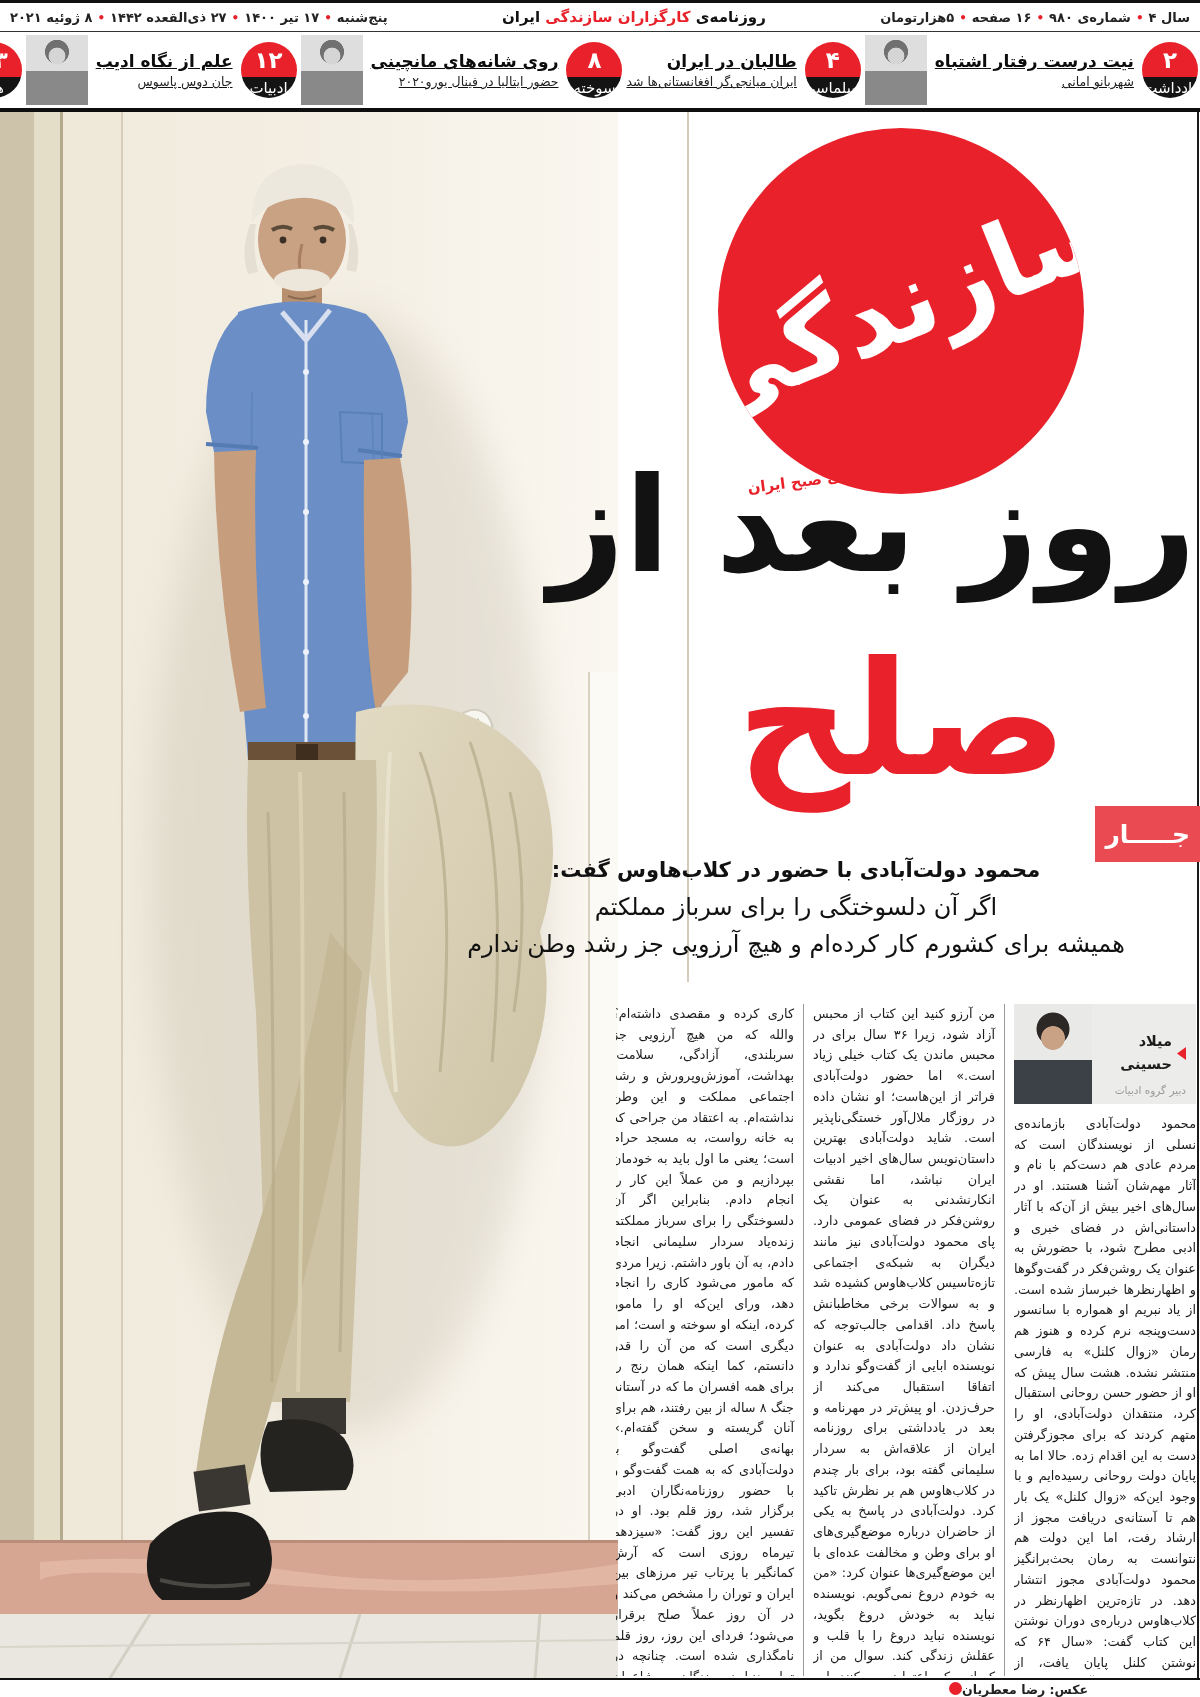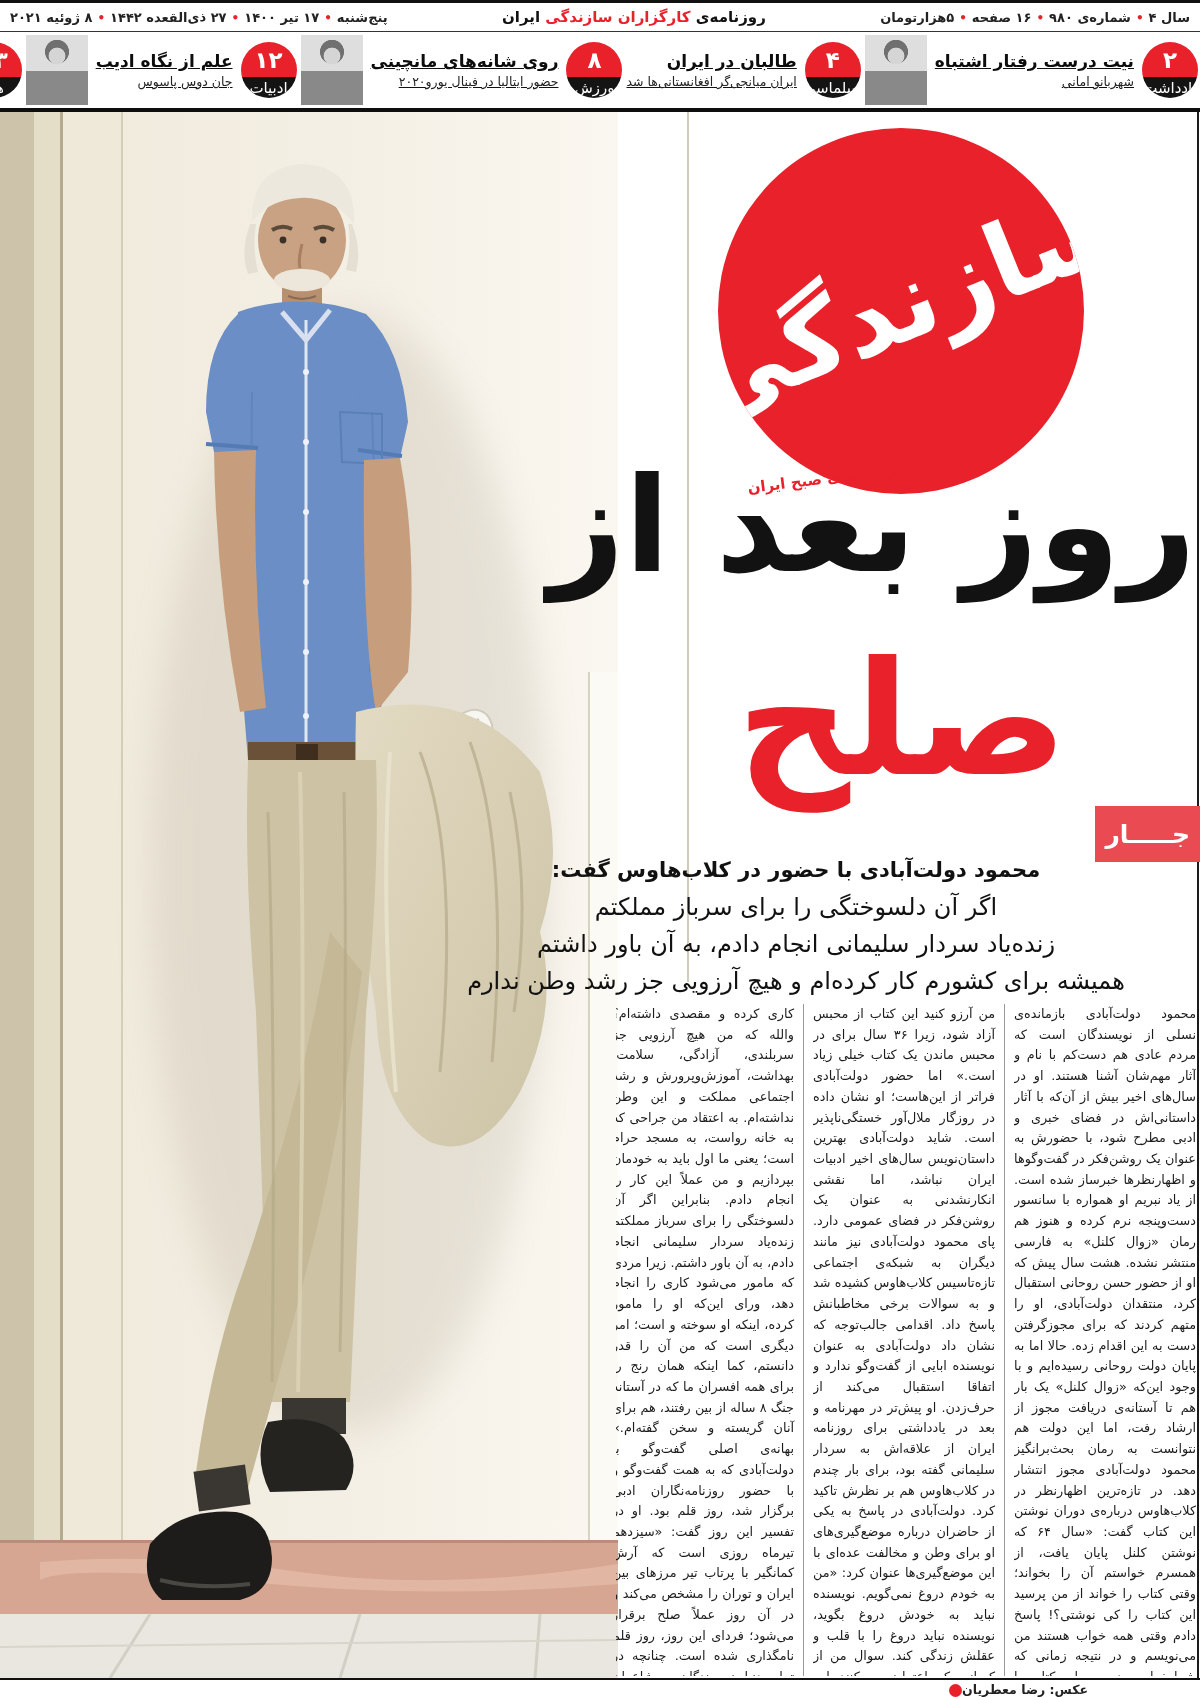--- a/index.html
+++ b/index.html
@@ -73,21 +73,21 @@
   .marker{width:9px;height:13px;background:#e8212b;flex:0 0 auto;
     clip-path:polygon(100% 0,100% 100%,0 50%);}
   .byline-role{font-size:10.5px;color:#9a9a98;margin-top:5px;}
   .byline-photo{width:78px;height:100px;flex:0 0 auto;
     background:
       radial-gradient(circle at 50% 34%, #c9a184 15%, rgba(0,0,0,0) 16%),
       radial-gradient(circle at 50% 25%, #2c2826 19%, rgba(0,0,0,0) 20%),
       linear-gradient(180deg,#e9e9e7 56%, #3c4148 56%);}
   
   .rule-bottom{position:absolute;top:1678px;left:0;width:1200px;height:2px;background:#111;}
-  .credit{position:absolute;top:1682px;right:112px;display:flex;align-items:flex-end;}
+  .credit{position:absolute;top:1682px;right:112px;display:flex;align-items:flex-start;}
   .credit-dot{width:13px;height:13px;border-radius:50%;background:#e8212b;}
   .credit-text{font-size:12.5px;font-weight:bold;color:#222;}
 </style>
 </head>
 <body>
 
 <div class="rule-top"></div>
 <div class="topbar">
   <div class="seg"><span>سال ۴</span><span class="dot">•</span><span>شماره‌ی ۹۸۰</span><span class="dot">•</span><span>۱۶ صفحه</span><span class="dot">•</span><span>۵هزارتومان</span></div>
   <div class="masthead-center">
@@ -117,21 +117,21 @@
       <div class="badge-sec">دیپلماسی</div>
     </div>
     <div class="t-text">
       <span class="t-title">طالبان در ایران</span>
       <span class="t-sub">ایران میانجی‌گر افغانستانی‌ها شد</span>
     </div>
   </div>
   <div class="teaser">
     <div class="badge">
       <div class="badge-num">۸</div>
-      <div class="badge-sec">ورزش</div>
+      <div class="badge-sec">سوخته</div>
     </div>
     <div class="t-text">
       <span class="t-title">روی شانه‌های مانچینی</span>
       <span class="t-sub">حضور ایتالیا در فینال یورو۲۰۲۰</span>
     </div>
     <div class="t-photo"></div>
   </div>
   <div class="teaser">
     <div class="badge">
       <div class="badge-num">۱۲</div>
@@ -258,26 +258,35 @@
 </div>
 <div class="logo-tag">روزنامه‌ی صبح ایران</div>
 
 <div class="headline-black">روز بعد از</div>
 <div class="headline-red">صلح</div>
 <div class="section-tab">جـــــار</div>
 
 <div class="subheads">
   <div class="s1">محمود دولت‌آبادی با حضور در کلاب‌هاوس گفت:</div>
   <div class="s2">اگر آن دلسوختگی را برای سرباز مملکتم</div>
-  <div class="s2">زنده‌یاد سردار سلیمانی انجام دادم، به آن باور داشتم</div>
   <div class="s2">همیشه برای کشورم کار کرده‌ام و هیچ آرزویی جز رشد وطن ندارم</div>
 </div>
 
 <div class="article">
   <div class="col">
+    <div class="byline">
+      <div class="byline-text">
+        <div class="byline-name">
+          <span class="marker"></span>
+          <span>میلاد حسینی</span>
+        </div>
+        <div class="byline-role">دبیر گروه ادبیات</div>
+      </div>
+      <div class="byline-photo"></div>
+    </div>
     <span>محمود دولت‌آبادی بازمانده‌ی نسلی از نویسندگان است که مردم عادی هم دست‌کم با نام و آثار مهم‌شان آشنا هستند. او در سال‌های اخیر بیش از آن‌که با آثار داستانی‌اش در فضای خبری و ادبی مطرح شود، با حضورش به عنوان یک روشن‌فکر در گفت‌وگوها و اظهارنظرها خبرساز شده است. از یاد نبریم او همواره با سانسور دست‌وپنجه نرم کرده و هنوز هم رمان «زوال کلنل» به فارسی منتشر نشده. هشت سال پیش که او از حضور حسن روحانی استقبال کرد، منتقدان دولت‌آبادی، او را متهم کردند که برای مجوزگرفتن دست به این اقدام زده. حالا اما به پایان دولت روحانی رسیده‌ایم و با وجود این‌که «زوال کلنل» یک بار هم تا آستانه‌ی دریافت مجوز از ارشاد رفت، اما این دولت هم نتوانست به رمان بحث‌برانگیز محمود دولت‌آبادی مجوز انتشار دهد. در تازه‌ترین اظهارنظر در کلاب‌هاوس درباره‌ی دوران نوشتن این کتاب گفت: «سال ۶۴ که نوشتن کلنل پایان یافت، از همسرم خواستم آن را بخواند؛ وقتی کتاب را خواند از من پرسید این کتاب را کی نوشتی؟! پاسخ دادم وقتی همه خواب هستند من می‌نویسم و در نتیجه زمانی که شما خواب بودی من این کتاب را نوشتم که البته هنوز در محبس است. شما با</span>
   </div>
   <div class="col">
     <span>من آرزو کنید این کتاب از محبس آزاد شود، زیرا ۳۶ سال برای در محبس ماندن یک کتاب خیلی زیاد است.» اما حضور دولت‌آبادی فراتر از این‌هاست؛ او نشان داده در روزگار ملال‌آور خستگی‌ناپذیر است. شاید دولت‌آبادی بهترین داستان‌نویس سال‌های اخیر ادبیات ایران نباشد، اما نقشی انکارنشدنی به عنوان یک روشن‌فکر در فضای عمومی دارد. پای محمود دولت‌آبادی نیز مانند دیگران به شبکه‌ی اجتماعی تازه‌تاسیس کلاب‌هاوس کشیده شد و به سوالات برخی مخاطبانش پاسخ داد. اقدامی جالب‌توجه که نشان داد دولت‌آبادی به عنوان نویسنده ابایی از گفت‌وگو ندارد و اتفاقا استقبال می‌کند از حرف‌زدن. او پیش‌تر در مهرنامه و بعد در یادداشتی برای روزنامه ایران از علاقه‌اش به سردار سلیمانی گفته بود، برای بار چندم در کلاب‌هاوس هم بر نظرش تاکید کرد. دولت‌آبادی در پاسخ به یکی از حاضران درباره موضع‌گیری‌های او برای وطن و مخالفت عده‌ای با این موضع‌گیری‌ها عنوان کرد: «من به خودم دروغ نمی‌گویم. نویسنده نباید به خودش دروغ بگوید، نویسنده نباید دروغ را با قلب و عقلش زندگی کند. سوال من از کسانی که اعتراض می‌کنند این است که آیا من در طول عمر - و از ۱۰ سالگی که کار می‌کنم - جز برای مملکت کار کرده‌ام؟ فارسی، مردم این مملکت و بیان آنها</span>
   </div>
   <div class="col">
     <span>کاری کرده و مقصدی داشته‌ام؟ والله که من هیچ آرزویی جز سربلندی، آزادگی، سلامت، بهداشت، آموزش‌وپرورش و رشد اجتماعی مملکت و این وطن نداشته‌ام. به اعتقاد من جراحی که به خانه رواست، به مسجد حرام است؛ یعنی ما اول باید به خودمان بپردازیم و من عملاً این کار را انجام دادم. بنابراین اگر آن دلسوختگی را برای سرباز مملکتم زنده‌یاد سردار سلیمانی انجام دادم، به آن باور داشتم. زیرا مردی که مامور می‌شود کاری را انجام دهد، ورای این‌که او را مامور کرده، اینکه او سوخته و است؛ امر دیگری است که من آن را قدر دانستم، کما اینکه همان رنج را برای همه افسران ما که در آستانه جنگ ۸ ساله از بین رفتند، هم برای آنان گریسته و سخن گفته‌ام.» بهانه‌ی اصلی گفت‌وگو با دولت‌آبادی که به همت گفت‌وگو و با حضور روزنامه‌نگاران ادبی برگزار شد، روز قلم بود. او در تفسیر این روز گفت: «سیزدهم تیرماه روزی است که آرش کمانگیر با پرتاب تیر مرزهای بین ایران و توران را مشخص می‌کند و در آن روز عملاً صلح برقرار می‌شود؛ فردای این روز، روز قلم نامگذاری شده است. چنانچه در تمام دنیا نویسندگان و شاعران جدی، همیشه صلح را پاسداری کرده‌اند، من هم به تأسی از همه نویسندگان این جهان پرآشوب صلح و قلم را به‌عنوان روز بعد از صلح گرامی می‌دارم.»</span>
   </div>
 </div>
 

